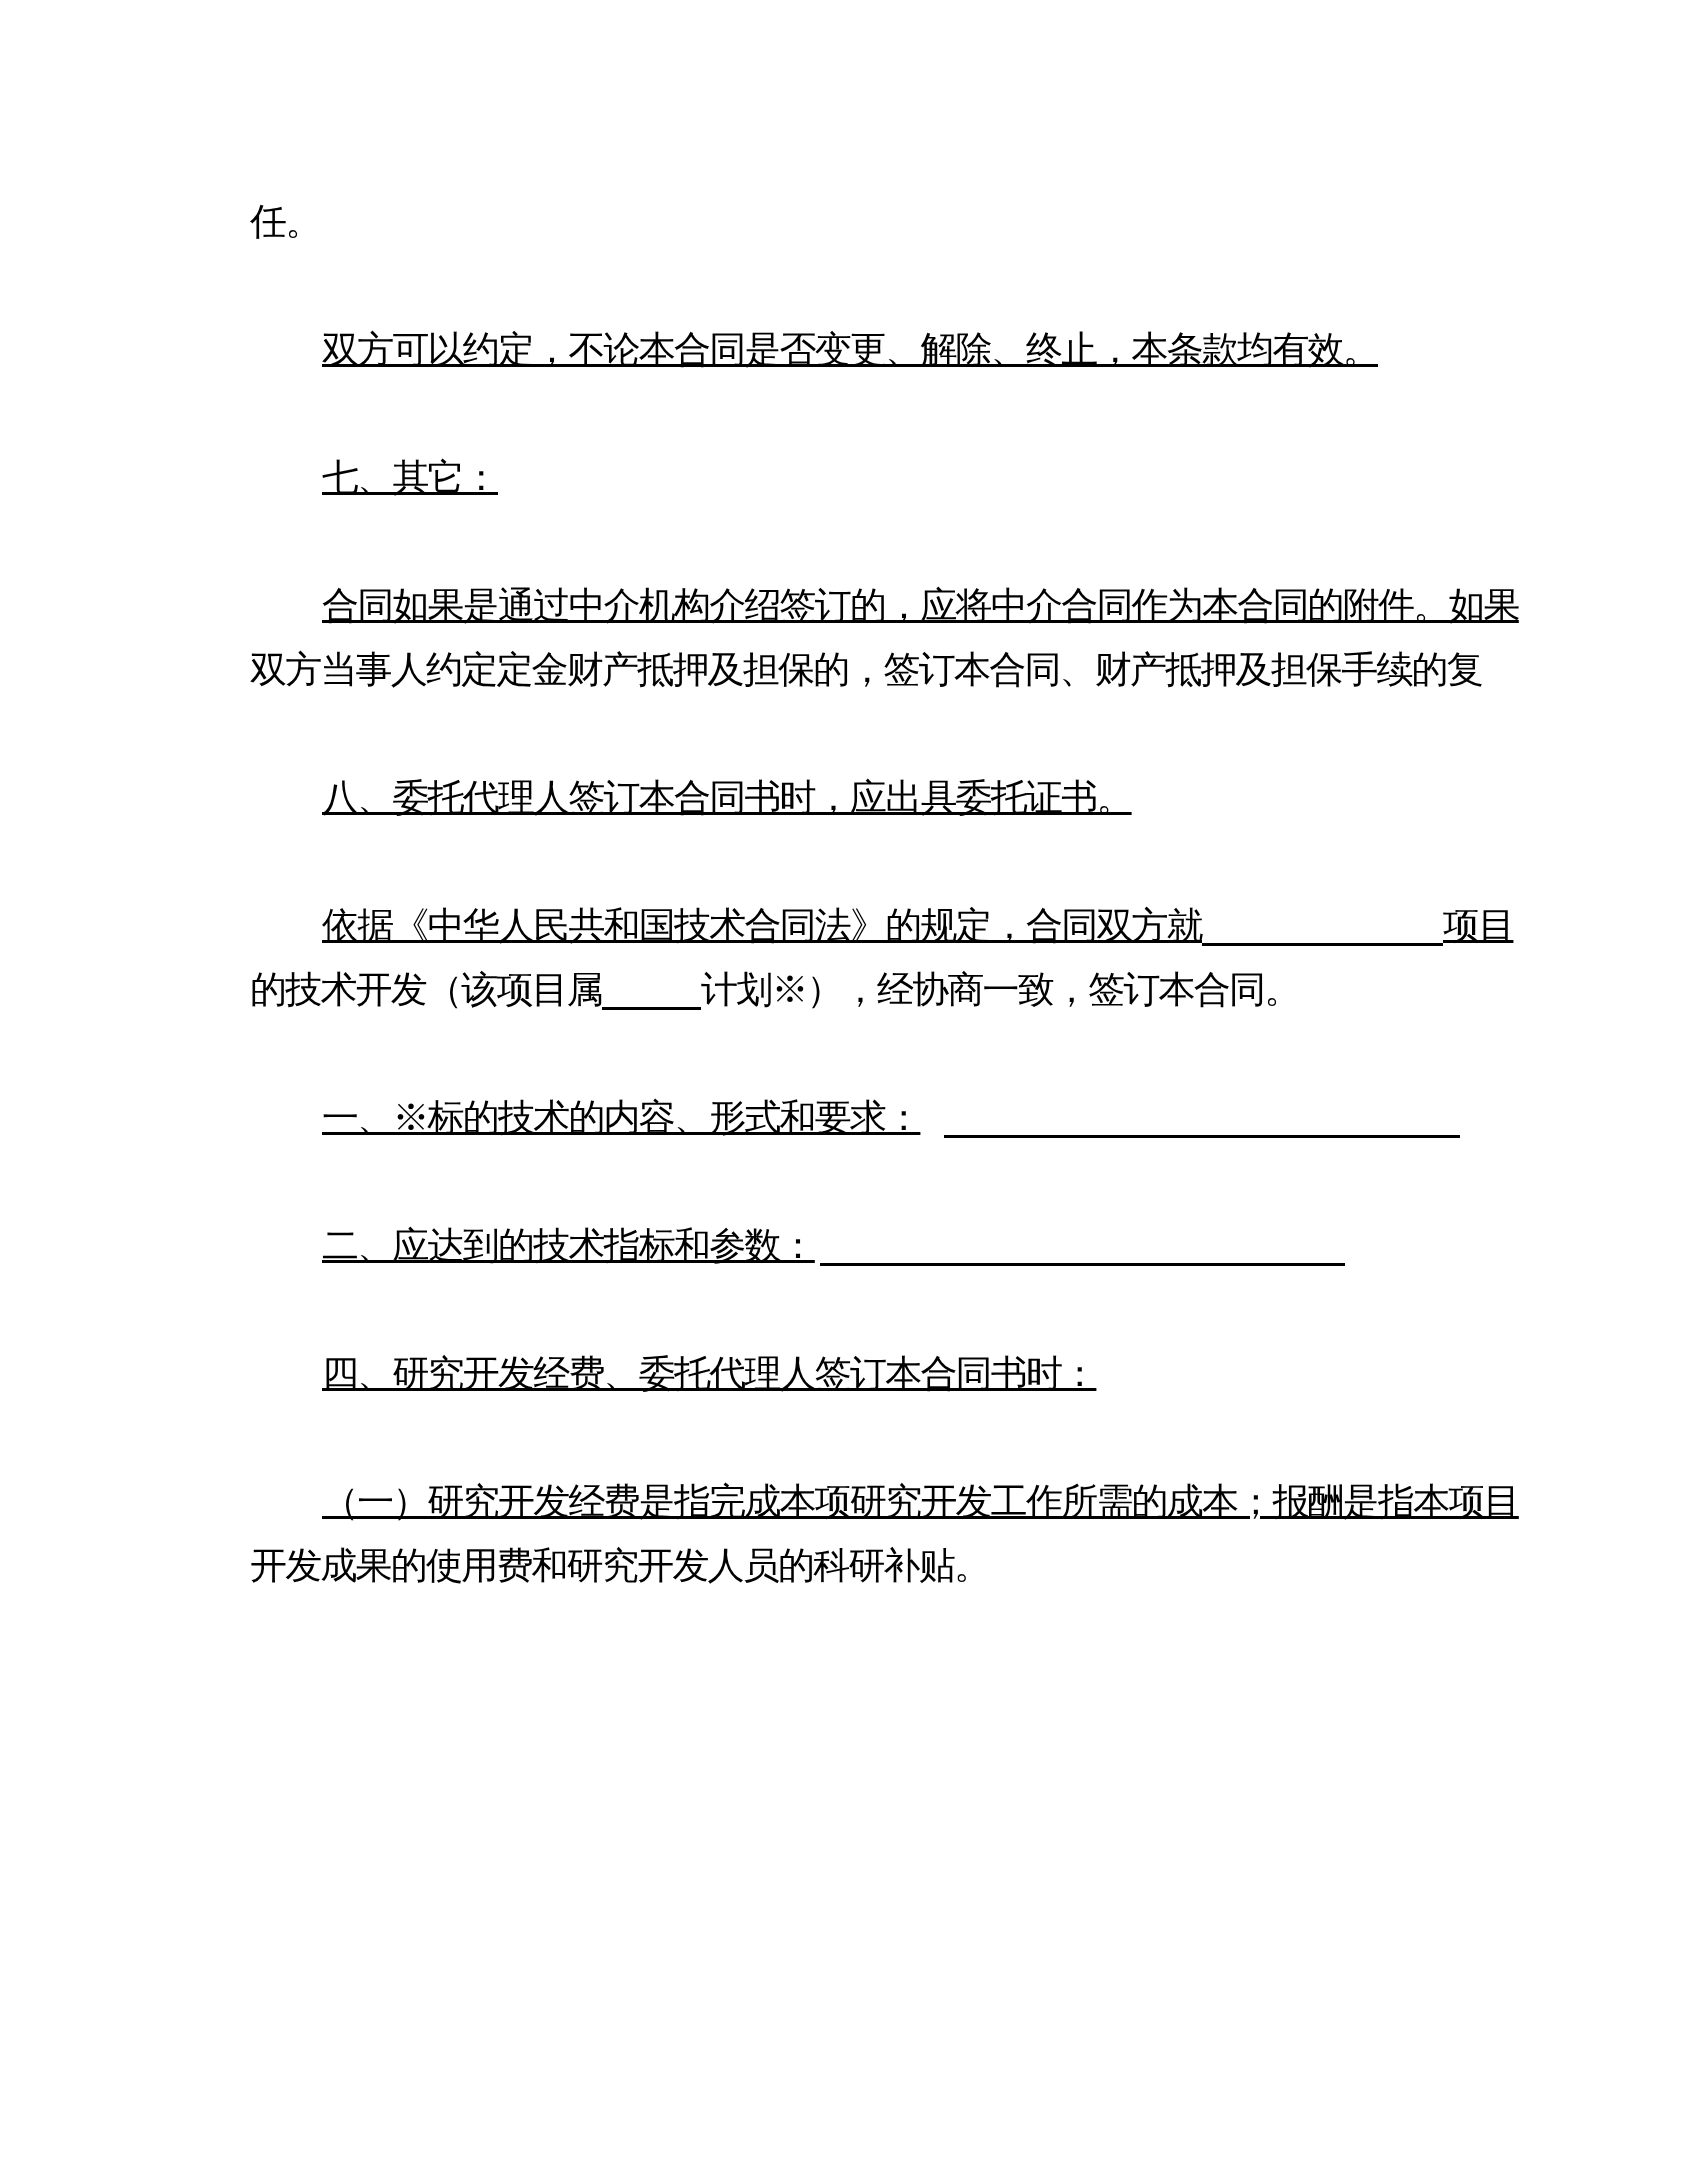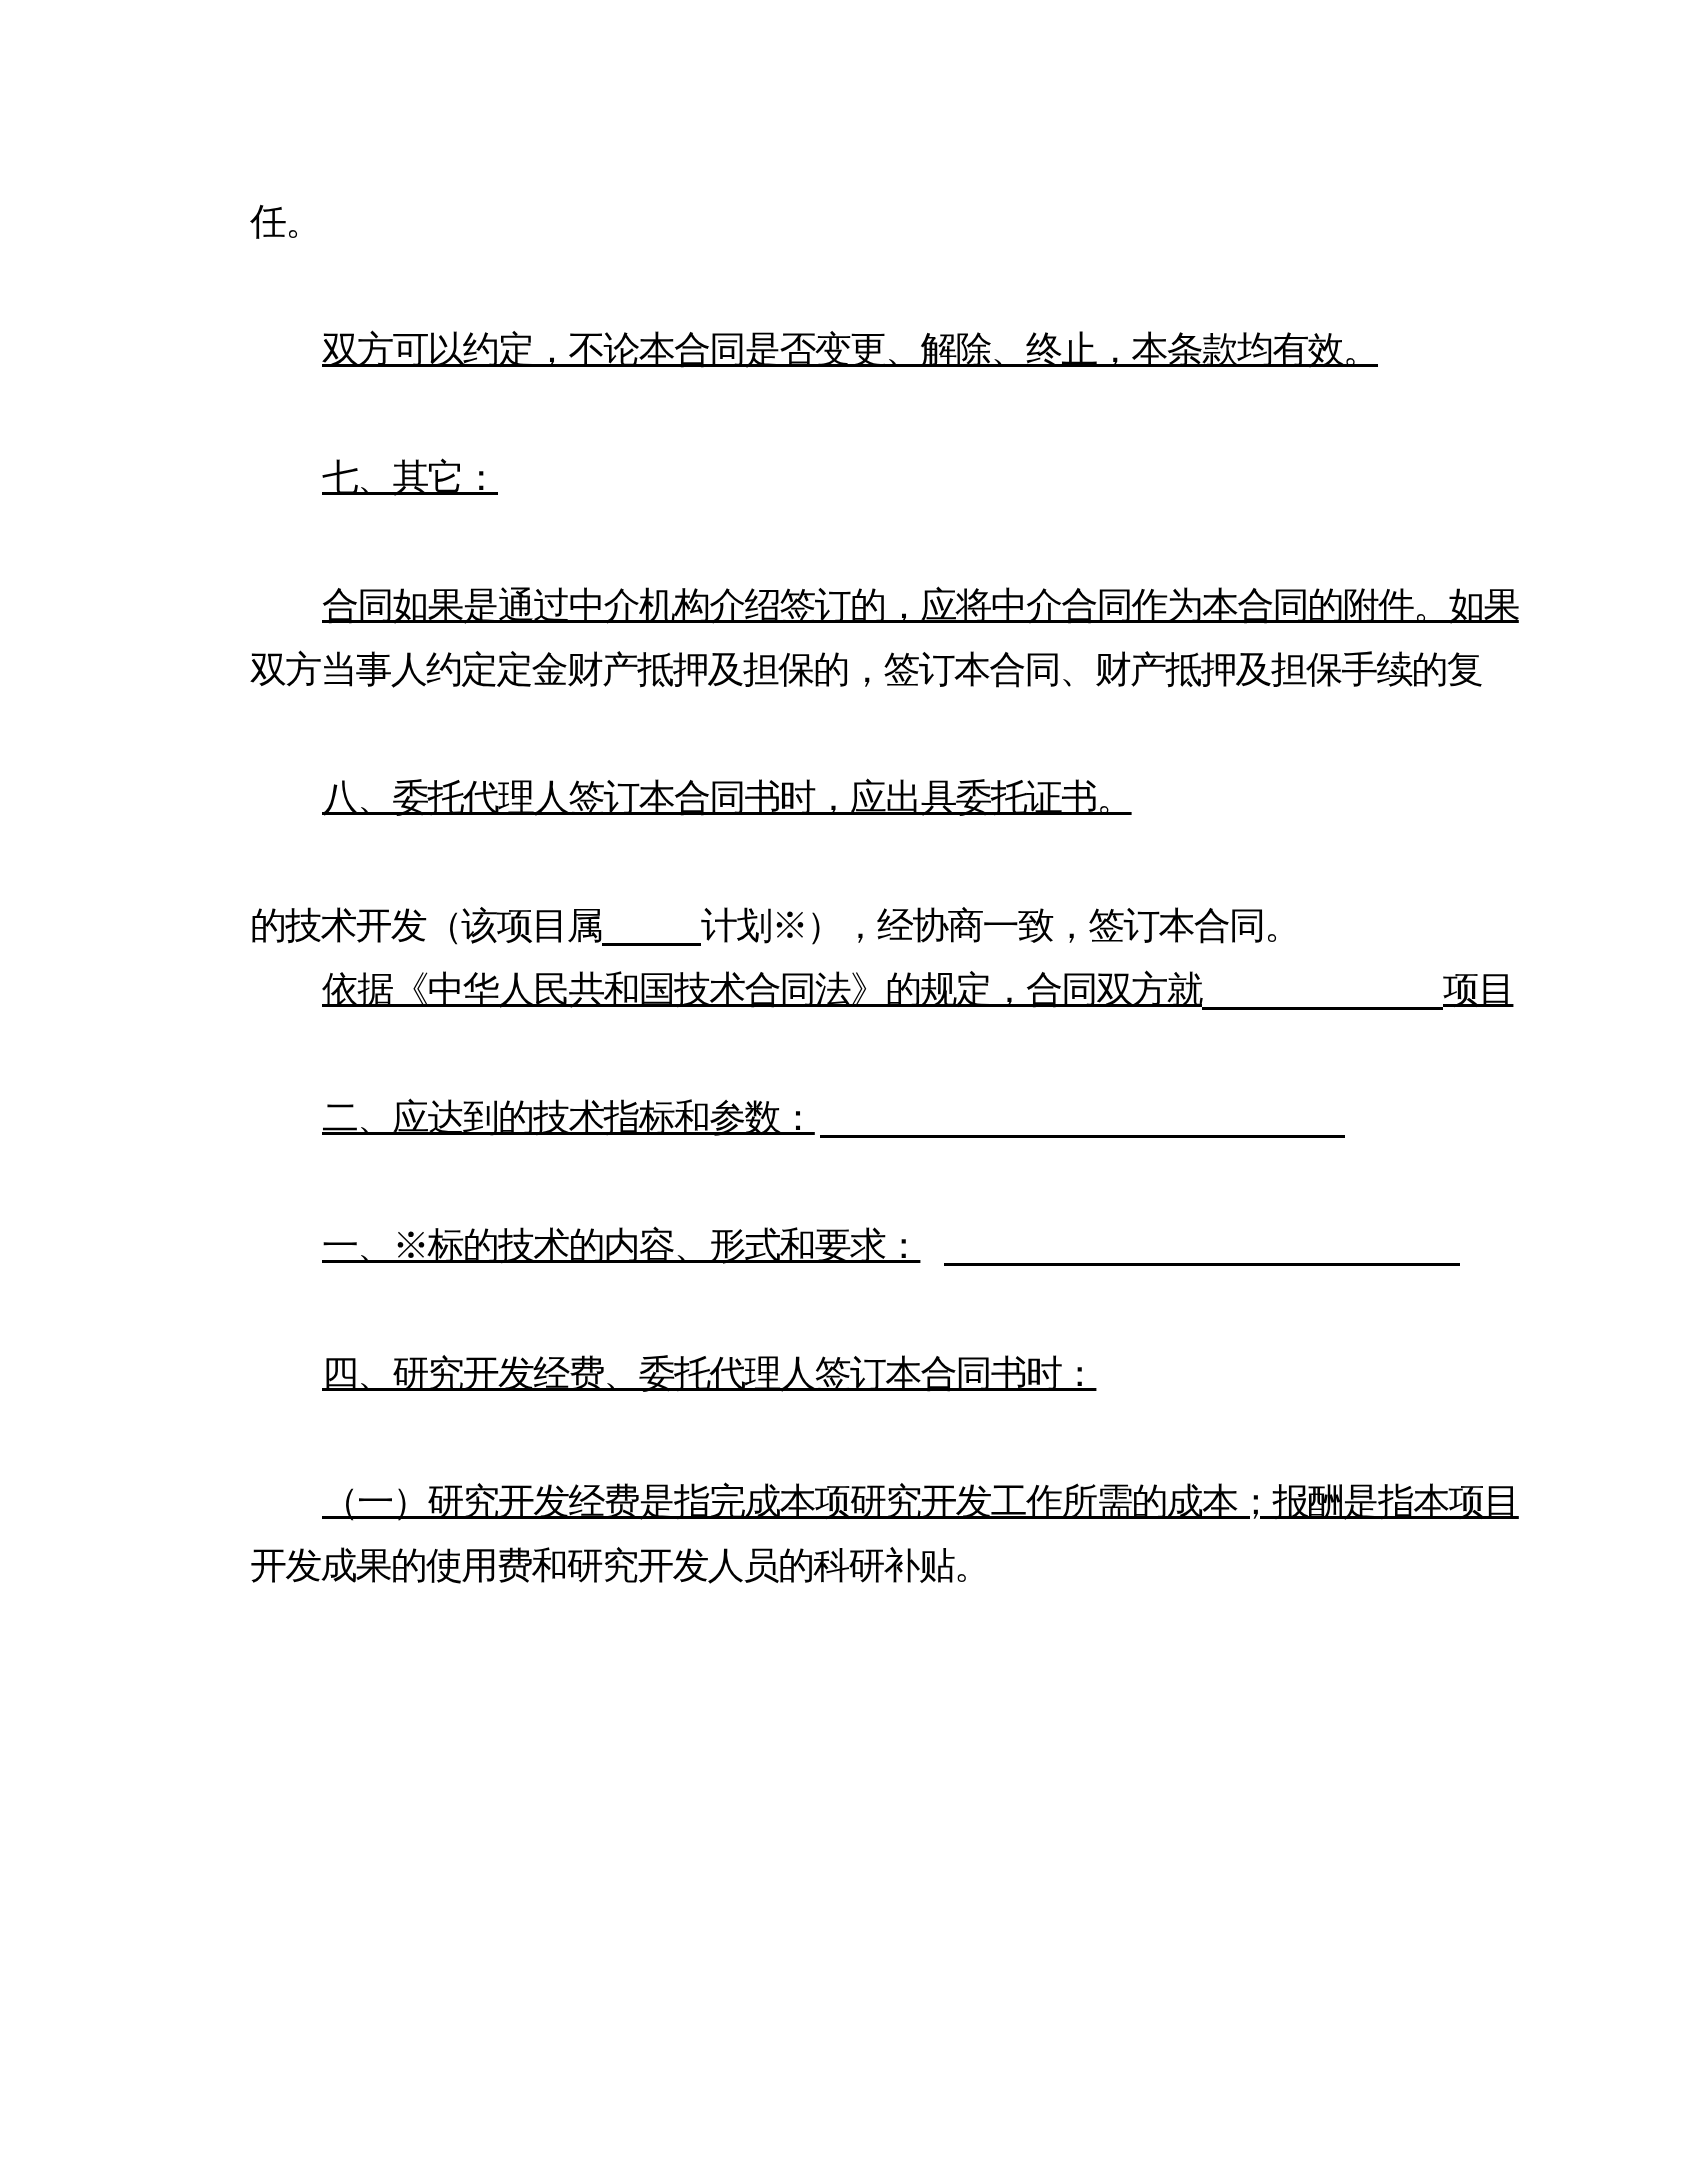--- a/index.html
+++ b/index.html
@@ -74,30 +74,30 @@
     </div>
 
     <div class="para">
       <div class="line ind">八、委托代理人签订本合同书时，应出具委托证书。</div>
     </div>
 
     <div class="para">
     </div>
 
     <div class="para">
+      <div class="line ind"><span>依据《中华人民共和国技术合同法》的规定，合同双方就</span><span class="blank blank-project"></span><span>项目</span></div>
       <div class="line"><span>的技术开发（该项目属</span><span class="blank blank-plan"></span><span>计划※），经协商一致，签订本合同。</span></div>
-      <div class="line ind"><span>依据《中华人民共和国技术合同法》的规定，合同双方就</span><span class="blank blank-project"></span><span>项目</span></div>
+    </div>
+
+    <div class="para">
+      <div class="line ind"><span>一、※标的技术的内容、形式和要求：</span><span class="blank blank-content"></span></div>
     </div>
 
     <div class="para">
       <div class="line ind"><span>二、应达到的技术指标和参数：</span><span class="blank blank-specs"></span></div>
-    </div>
-
-    <div class="para">
-      <div class="line ind"><span>一、※标的技术的内容、形式和要求：</span><span class="blank blank-content"></span></div>
     </div>
 
 
     <div class="para">
       <div class="line ind">四、研究开发经费、委托代理人签订本合同书时：</div>
     </div>
 
     <div class="para">
       <div class="line ind">（一）研究开发经费是指完成本项研究开发工作所需的成本；报酬是指本项目</div>
       <div class="line">开发成果的使用费和研究开发人员的科研补贴。</div>

